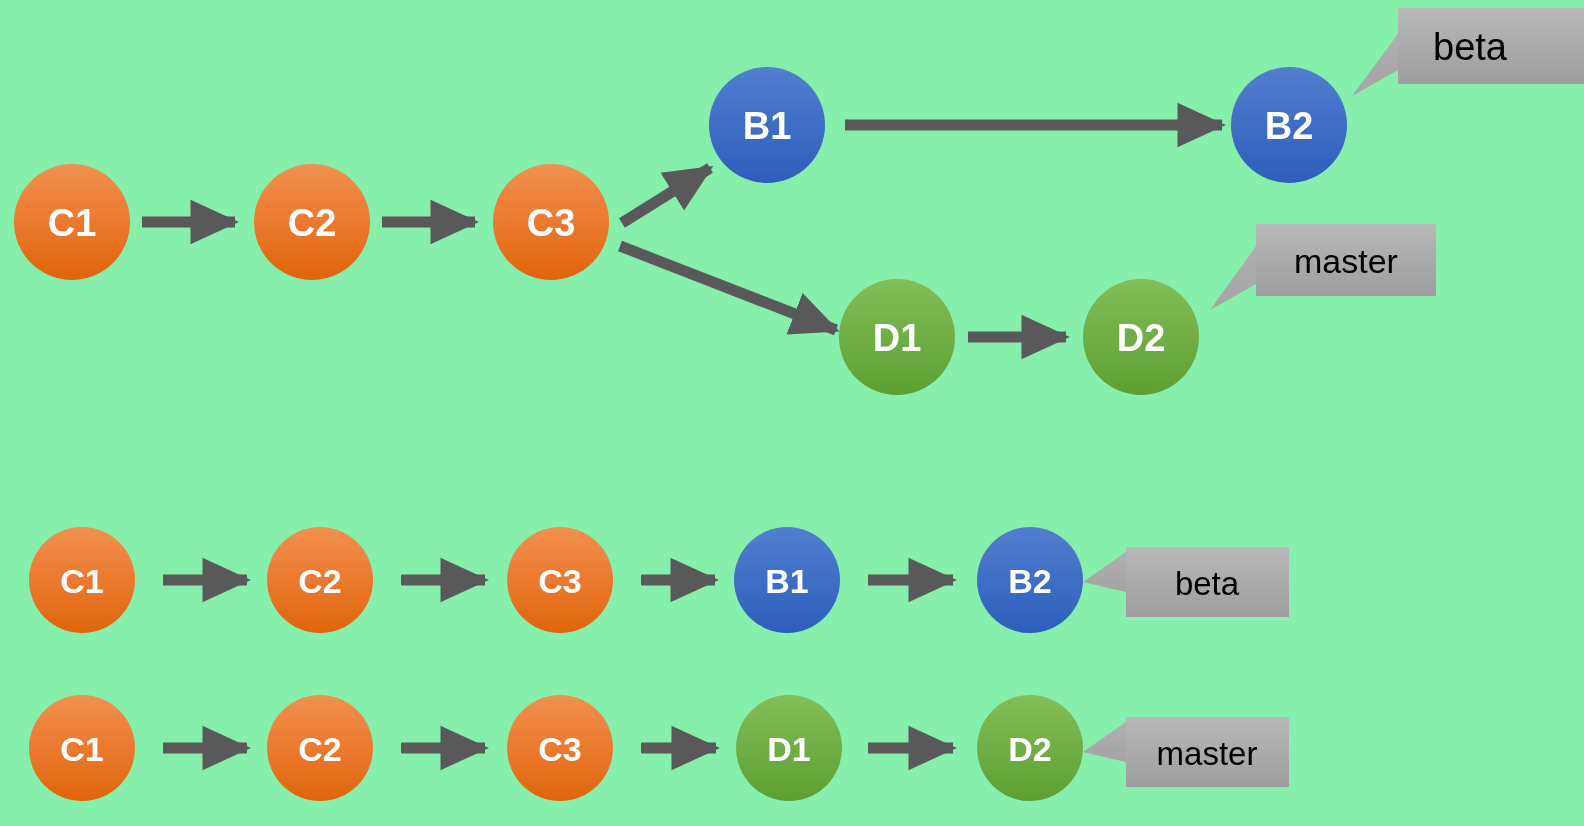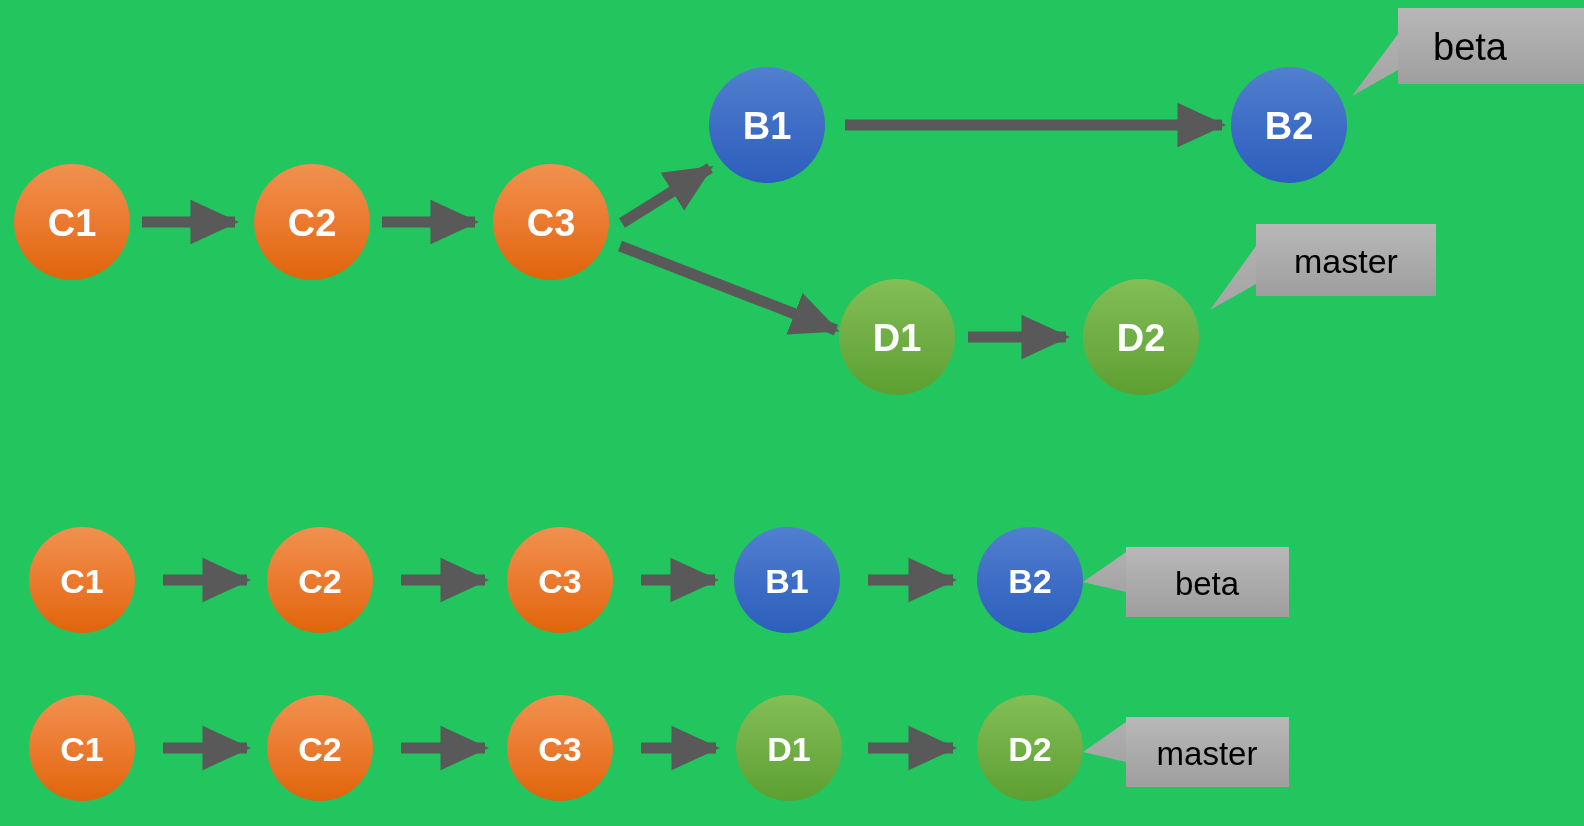--- a/index.html
+++ b/index.html
@@ -11,21 +11,21 @@
   body {
     width: 1584px;
     height: 826px;
     overflow: hidden;
     font-family: "Liberation Sans", sans-serif;
   }
   #canvas {
     position: relative;
     width: 1584px;
     height: 826px;
-    background: #22c55e;
+    background: #86efac;
   }
   svg.layer {
     position: absolute;
     left: 0;
     top: 0;
     width: 1584px;
     height: 826px;
     overflow: visible;
   }
   .node-label {

